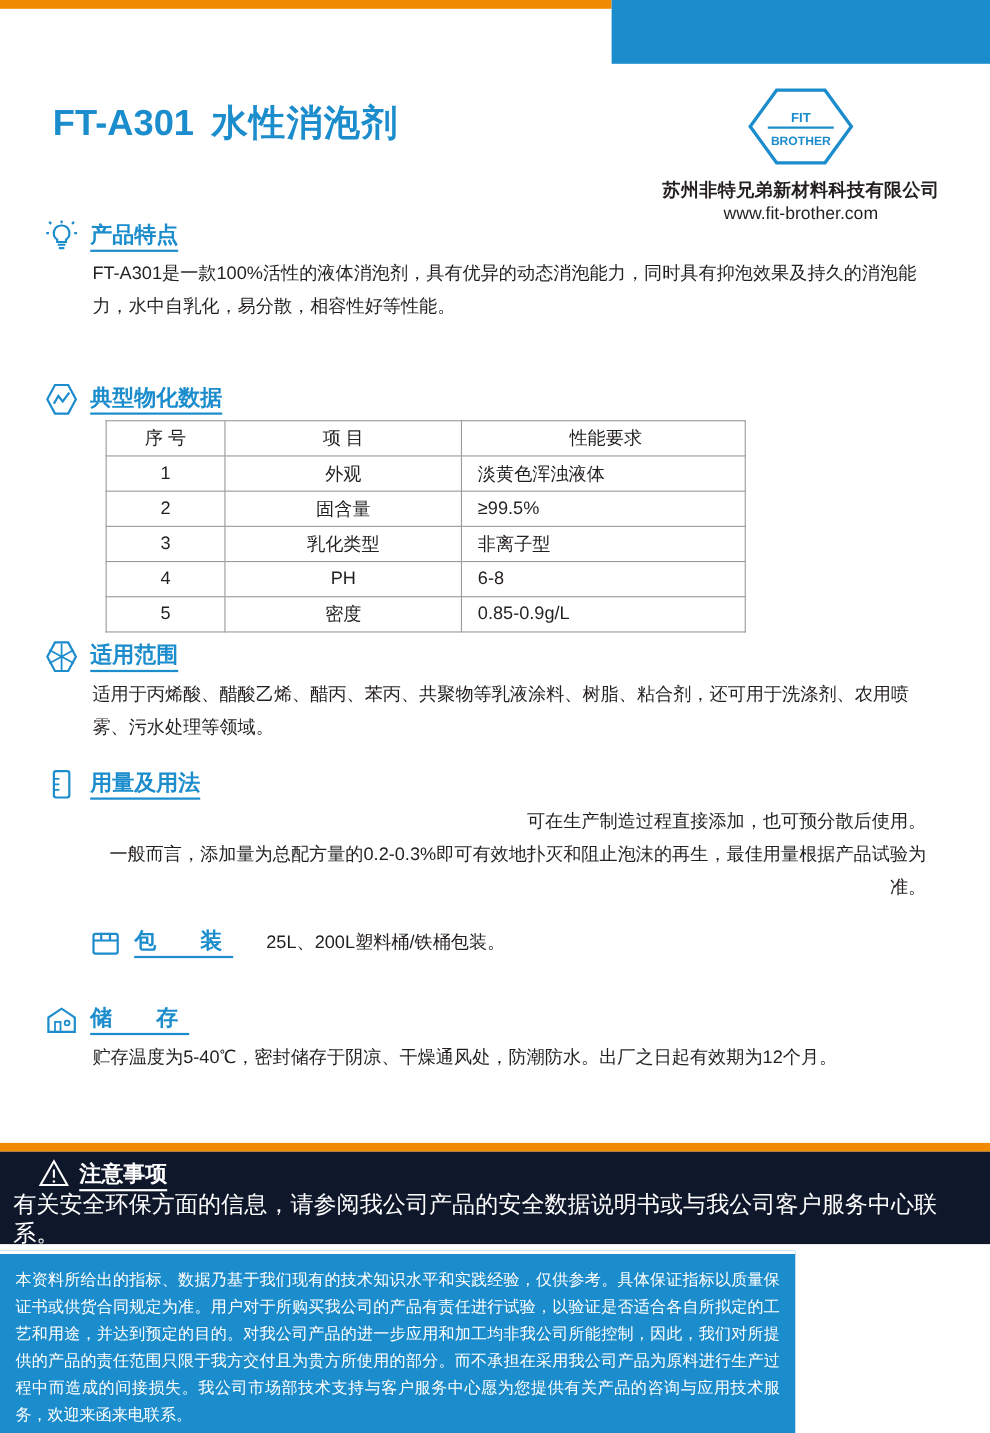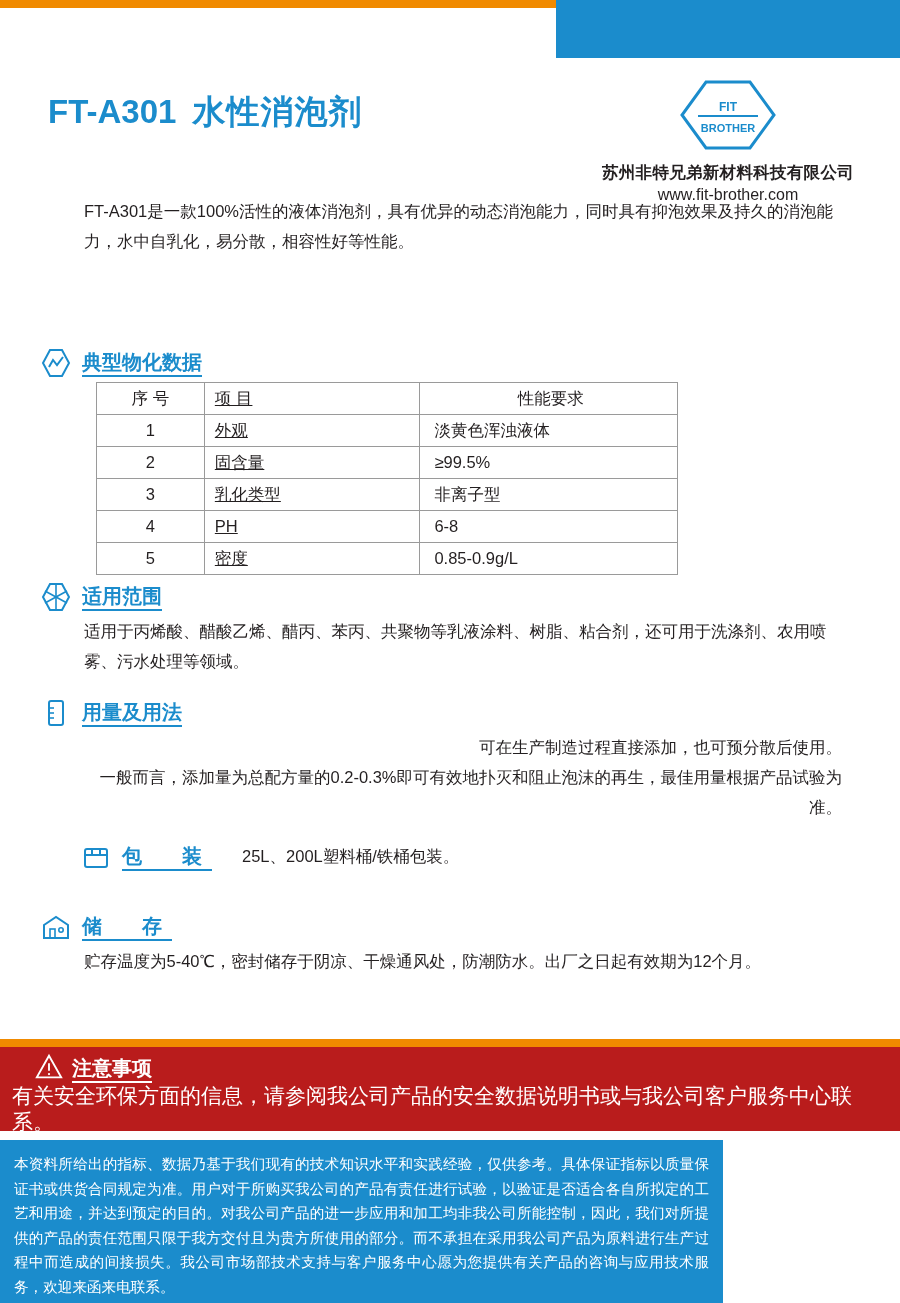--- a/index.html
+++ b/index.html
@@ -133,41 +133,41 @@
     width: 582px;
     font-size: 16.5px;
   }
   table.spec td {
     border: 1px solid #9a9a9a;
     height: 32px;
     padding: 0 10px;
     color: #231f20;
   }
   table.spec td.c-no { width: 108px; text-align: center; }
-  table.spec td.c-item { width: 216px; text-align: left; text-decoration: underline; }
+  table.spec td.c-item { width: 216px; text-align: center; }
   table.spec td.c-val { width: 258px; text-align: left; padding-left: 14px; }
   table.spec tr.head td { font-weight: normal; }
   table.spec tr.head td.c-val { text-align: center; }
 
   
   .notice-band {
     position: absolute;
     left: 0;
     top: 1039px;
     width: 900px;
     height: 8px;
     background: #f08a00;
   }
   .notice-block {
     position: absolute;
     left: 0;
     top: 1047px;
     width: 900px;
     height: 84px;
-    background: #b91c1c;
+    background: #0f172a;
     color: #ffffff;
   }
   .notice-head {
     display: flex;
     align-items: center;
     padding-left: 34px;
     padding-top: 8px;
     height: 36px;
   }
   .notice-title {
@@ -221,20 +221,35 @@
       <text x="52" y="33" font-family="Liberation Sans, sans-serif" font-size="12" font-weight="bold" fill="#1b8ccc" text-anchor="middle">FIT</text>
       <line x1="22" y1="38" x2="82" y2="38" stroke="#1b8ccc" stroke-width="2"></line>
       <text x="52" y="54" font-family="Liberation Sans, sans-serif" font-size="11" font-weight="bold" fill="#1b8ccc" text-anchor="middle">BROTHER</text>
     </svg>
     <div class="company-name">苏州非特兄弟新材料科技有限公司</div>
     <div class="company-url">www.fit-brother.com</div>
   </div>
 </div>
 
 <div class="section" style="top:196px;">
+  <div class="sec-head">
+    <span class="sec-icon">
+      <svg width="32" height="32" viewBox="0 0 32 32">
+        <path d="M16 6 a7 7 0 0 0 -4 12.8 v2.2 h8 v-2.2 A7 7 0 0 0 16 6 z" fill="none" stroke="#1b8ccc" stroke-width="2"></path>
+        <line x1="12.5" y1="23.5" x2="19.5" y2="23.5" stroke="#1b8ccc" stroke-width="2"></line>
+        <line x1="13.5" y1="26.5" x2="18.5" y2="26.5" stroke="#1b8ccc" stroke-width="2"></line>
+        <line x1="16" y1="1.5" x2="16" y2="4" stroke="#1b8ccc" stroke-width="2"></line>
+        <line x1="4.5" y1="13" x2="2" y2="13" stroke="#1b8ccc" stroke-width="2"></line>
+        <line x1="30" y1="13" x2="27.5" y2="13" stroke="#1b8ccc" stroke-width="2"></line>
+        <line x1="6.5" y1="4.5" x2="4.7" y2="2.7" stroke="#1b8ccc" stroke-width="2"></line>
+        <line x1="25.5" y1="4.5" x2="27.3" y2="2.7" stroke="#1b8ccc" stroke-width="2"></line>
+      </svg>
+    </span>
+    <span class="sec-title">产品特点</span>
+  </div>
   <div class="sec-body">FT-A301是一款100%活性的液体消泡剂，具有优异的动态消泡能力，同时具有抑泡效果及持久的消泡能力，水中自乳化，易分散，相容性好等性能。</div>
 </div>
 
 <div class="section" style="top:344px;">
   <div class="sec-head">
     <span class="sec-icon">
       <svg width="32" height="32" viewBox="0 0 32 32">
         <polygon points="10,3 22,3 29,16 22,29 10,29 3,16" fill="none" stroke="#1b8ccc" stroke-width="2"></polygon>
         <polyline points="9,20 13,13 17,18 23,10" fill="none" stroke="#1b8ccc" stroke-width="2"></polyline>
       </svg>

